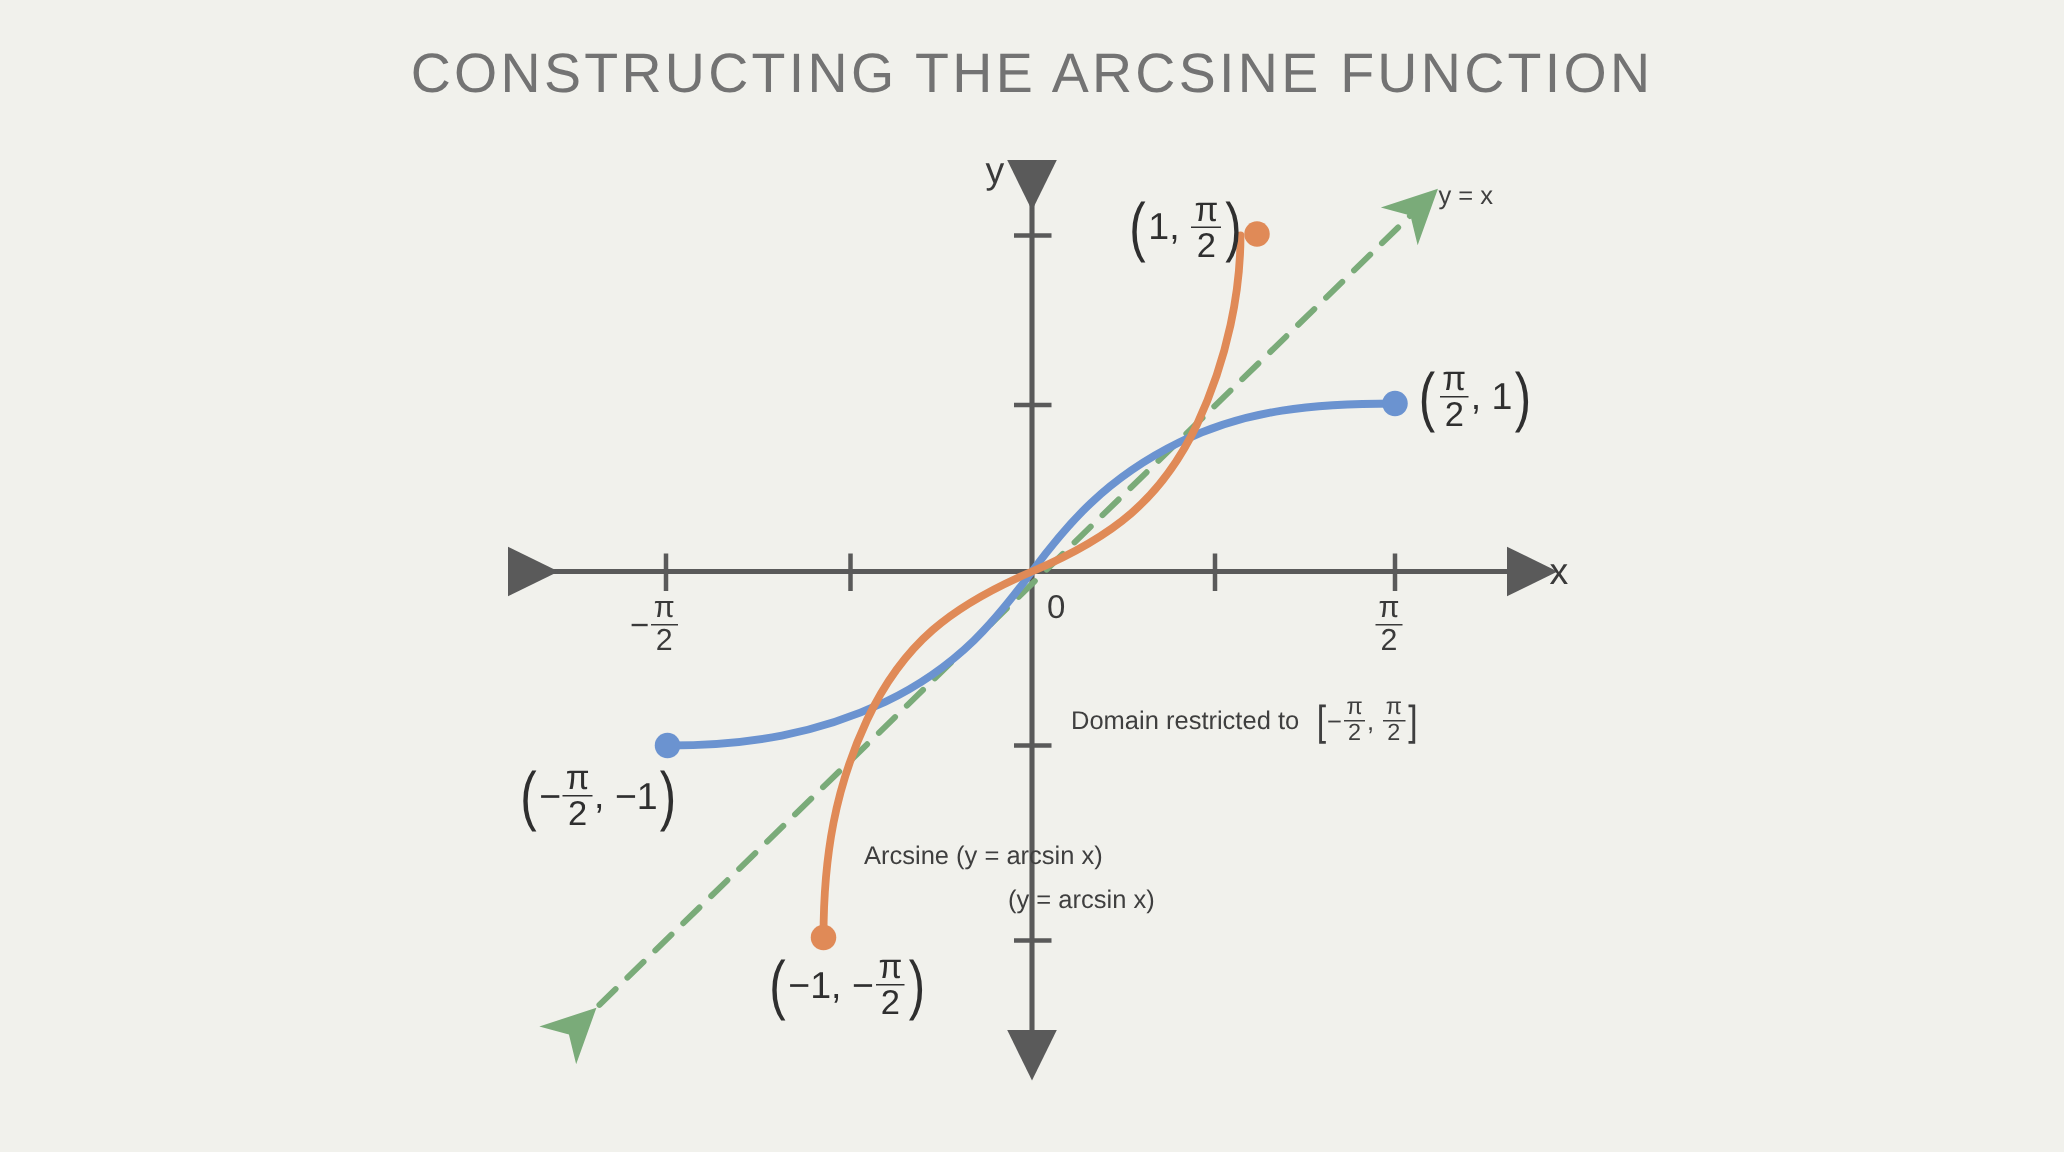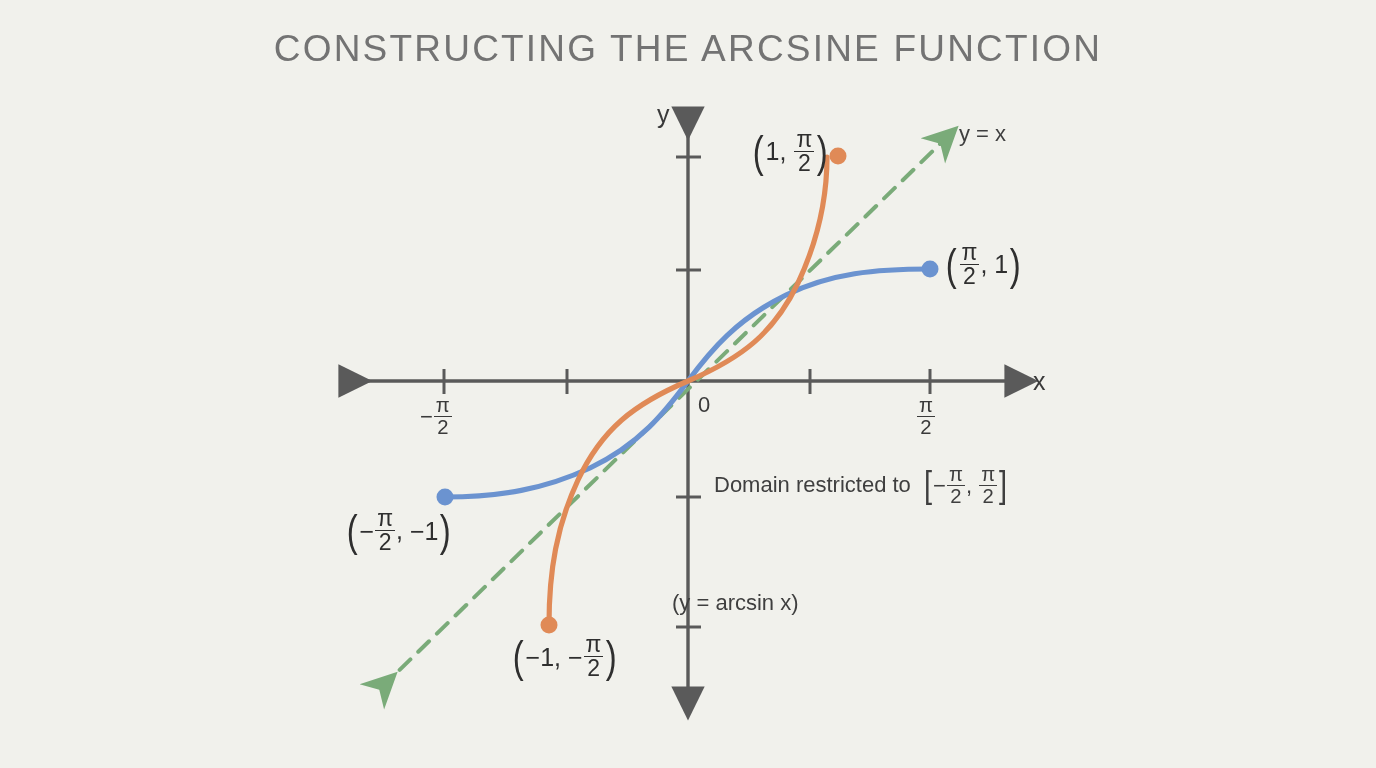--- a/index.html
+++ b/index.html
@@ -35,21 +35,21 @@
   }
   svg.plot {
     position: absolute;
     left: 0;
     top: 0;
     width: 1376px;
     height: 768px;
   }
   .ann {
     position: absolute;
-    font-size: 22px;
+    font-size: 17px;
     color: #3f3f3f;
     white-space: nowrap;
     line-height: 1.25;
   }
   .axis-letter {
     position: absolute;
     font-size: 25px;
     color: #3a3a3a;
   }
   .tick-label {
@@ -183,15 +183,16 @@
   <div class="ann" style="left:959px; top:120px;">y = x</div>
 
 
   <div class="ann" style="left:714px; top:465px;">
     <span>Domain restricted to</span>
     <span style="margin-left:6px;">
       <span class="brk">[</span><span class="mid">−</span><span class="frac"><span class="num">π</span><span class="den">2</span></span><span class="mid">,</span>&nbsp;<span class="frac"><span class="num">π</span><span class="den">2</span></span><span class="brk">]</span>
     </span>
   </div>
 
+  <div class="ann" style="left:576px; top:560px;">Arcsine (y = arcsin x)</div>
   <div class="ann" style="left:672px; top:589px;">(y = arcsin x)</div>
 
 </div>
 
 </body></html>

